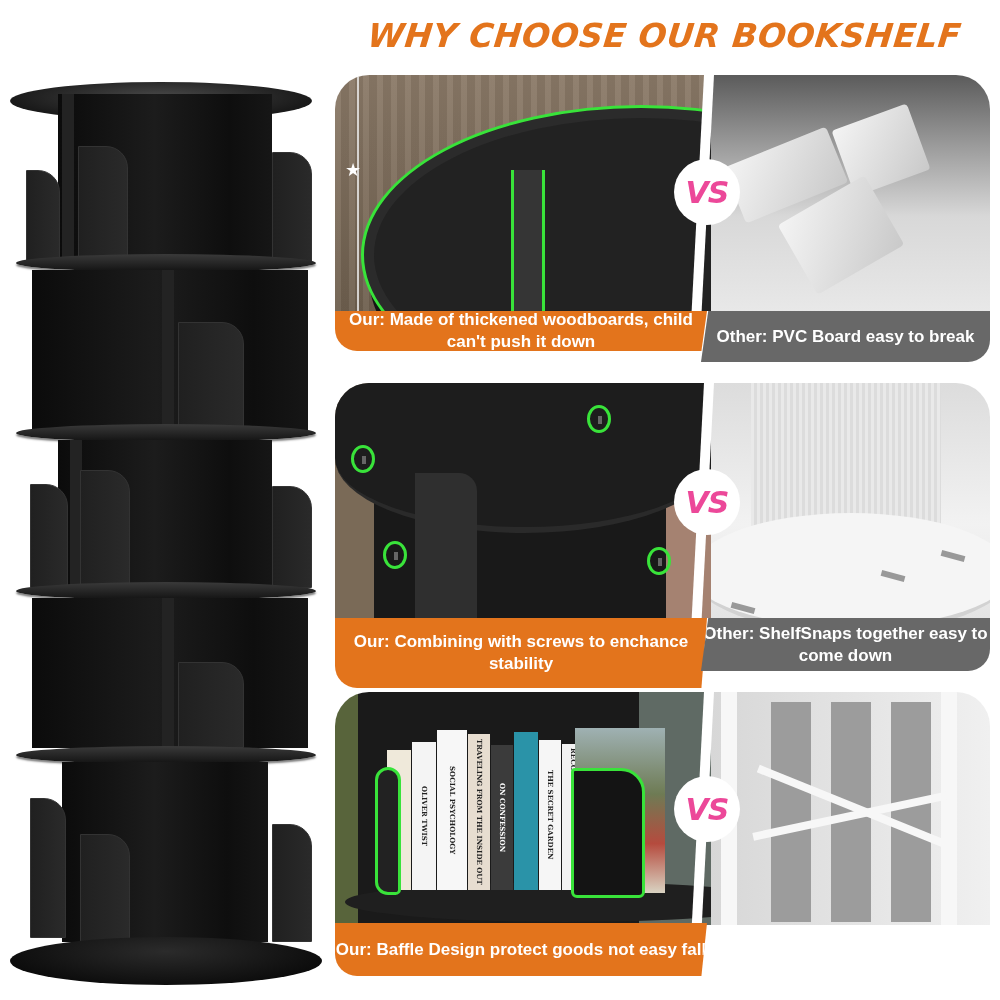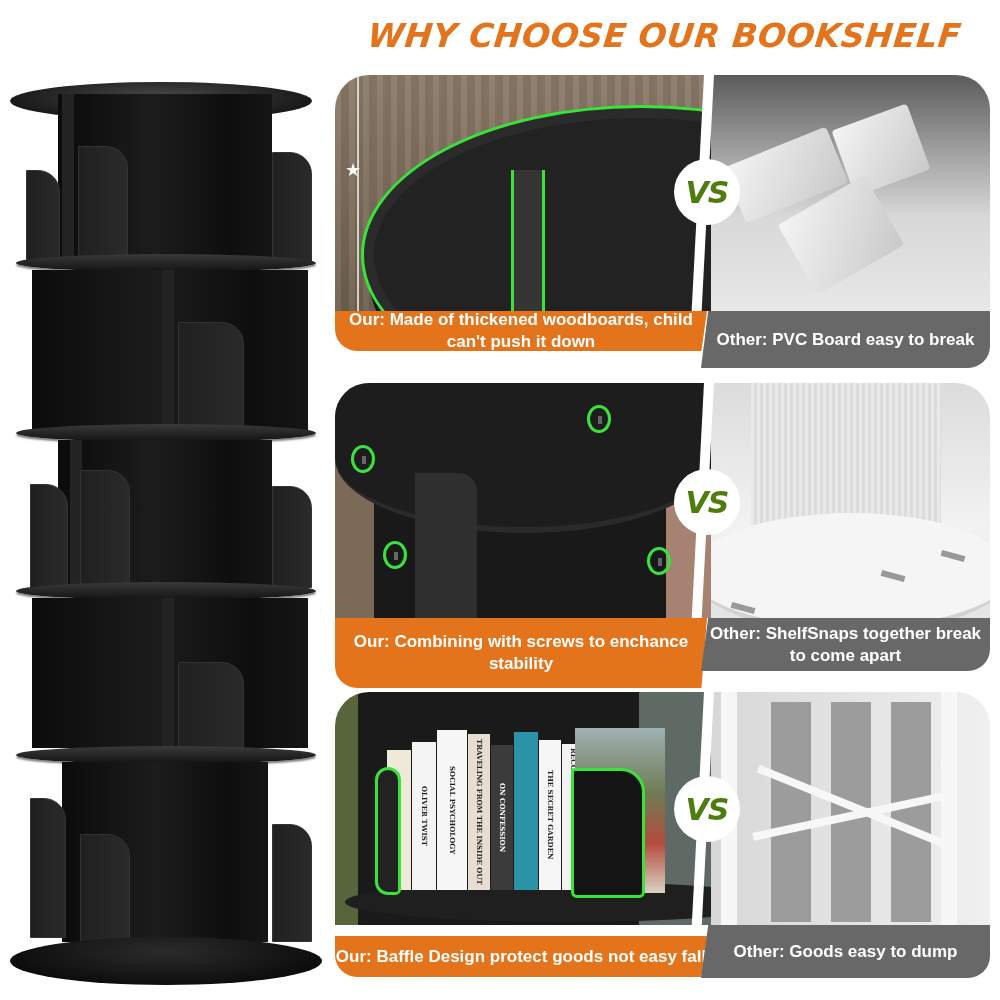--- a/index.html
+++ b/index.html
@@ -53,21 +53,21 @@
     left: 366px; width: 289px; background: #686868; border-bottom-right-radius: 22px;
     clip-path: polygon(2.5% 0, 100% 0, 100% 100%, 0 100%);
   }
   .slash {
     position: absolute; width: 10px; background: #ffffff; left: 369px; top: 0;
     transform: skewX(-3deg); transform-origin: top;
   }
   .vs {
     position: absolute; width: 66px; height: 66px; border-radius: 50%; background: #fff;
     display: flex; align-items: center; justify-content: center;
-    color: #4d7c0f; font-family: "DejaVu Sans", sans-serif; font-weight: bold; font-style: italic;
+    color: #ec4899; font-family: "DejaVu Sans", sans-serif; font-weight: bold; font-style: italic;
     font-size: 30px; letter-spacing: -1px; left: 339px;
   }
 
   
   .p1-our {
     background:
       repeating-linear-gradient(90deg, rgba(255,255,255,0.05) 0 6px, rgba(0,0,0,0.06) 6px 14px),
       linear-gradient(180deg, #8b7a68, #6f604f);
   }
   .p1-our .shelf-top {
@@ -162,21 +162,21 @@
     <div class="post"></div>
   </div>
   <div class="photo-other p1-other" style="height:236px;">
     <div class="chunk" style="left:20px;top:70px;width:110px;height:60px;transform:rotate(-22deg);"></div>
     <div class="chunk" style="left:130px;top:40px;width:80px;height:70px;transform:rotate(-20deg);"></div>
     <div class="chunk" style="left:80px;top:120px;width:100px;height:80px;transform:rotate(-30deg);"></div>
   </div>
   <div class="slash" style="height:287px;"></div>
   <div class="vs" style="top:84px;">VS</div>
   <div class="caption-our" style="top:236px;height:40px;">Our: Made of thickened woodboards, child can't push it down</div>
-  <div class="caption-other" style="top:236px;height:57px;">Other: PVC Board easy to break</div>
+  <div class="caption-other" style="top:236px;height:51px;">Other: PVC Board easy to break</div>
 </div>
 
 <div class="panel" style="top:383px;height:288px;">
   <div class="photo-our p2-our" style="height:235px;">
     <div class="disc"></div>
     <div class="baffle"></div>
     <div class="screw-ring" style="left:16px;top:62px;"></div>
     <div class="screw-ring" style="left:252px;top:22px;"></div>
     <div class="screw-ring" style="left:48px;top:158px;"></div>
     <div class="screw-ring" style="left:312px;top:164px;"></div>
@@ -184,21 +184,21 @@
   <div class="photo-other p2-other" style="height:235px;">
     <div class="wall"></div>
     <div class="floor"></div>
     <div class="slot" style="left:170px;top:190px;"></div>
     <div class="slot" style="left:230px;top:170px;"></div>
     <div class="slot" style="left:20px;top:222px;"></div>
   </div>
   <div class="slash" style="height:288px;"></div>
   <div class="vs" style="top:86px;">VS</div>
   <div class="caption-our" style="top:235px;height:70px;">Our: Combining with screws to enchance stability</div>
-  <div class="caption-other" style="top:235px;height:53px;">Other: ShelfSnaps together break to come apart</div>
+  <div class="caption-other" style="top:235px;height:53px;">Other: ShelfSnaps together easy to come down</div>
 </div>
 
 <div class="panel" style="top:692px;height:286px;">
   <div class="photo-our p3-our" style="height:233px;">
     <div class="shelf"></div>
     <div class="books">
       <div class="book" style="width:24px;height:140px;background:#efe9da;"></div>
       <div class="book" style="width:24px;height:148px;background:#f4f4f4;">OLIVER TWIST</div>
       <div class="book" style="width:30px;height:160px;background:#f7f7f7;">SOCIAL PSYCHOLOGY</div>
       <div class="book" style="width:22px;height:156px;background:#e7ddd0;">TRAVELING FROM THE INSIDE OUT</div>
@@ -215,15 +215,14 @@
     <div class="bar" style="left:60px;top:10px;width:40px;height:220px;"></div>
     <div class="bar" style="left:120px;top:10px;width:40px;height:220px;"></div>
     <div class="bar" style="left:180px;top:10px;width:40px;height:220px;"></div>
     <div class="frame" style="left:10px;top:0;width:16px;height:233px;"></div>
     <div class="frame" style="left:230px;top:0;width:16px;height:233px;"></div>
     <div class="frame" style="left:40px;top:120px;width:200px;height:8px;transform:rotate(-12deg);"></div>
     <div class="frame" style="left:40px;top:110px;width:200px;height:8px;transform:rotate(22deg);"></div>
   </div>
   <div class="slash" style="height:286px;"></div>
   <div class="vs" style="top:84px;">VS</div>
-  <div class="caption-our" style="top:244px;height:41px;">Our: Baffle Design protect goods not easy fall</div>
-  <div class="caption-other" style="top:233px;height:53px;">Other: Goods easy to dump</div>
+  <div class="caption-our" style="top:231px;height:53px;">Our: Baffle Design protect goods not easy fall</div>
 </div>
 
 </body></html>

